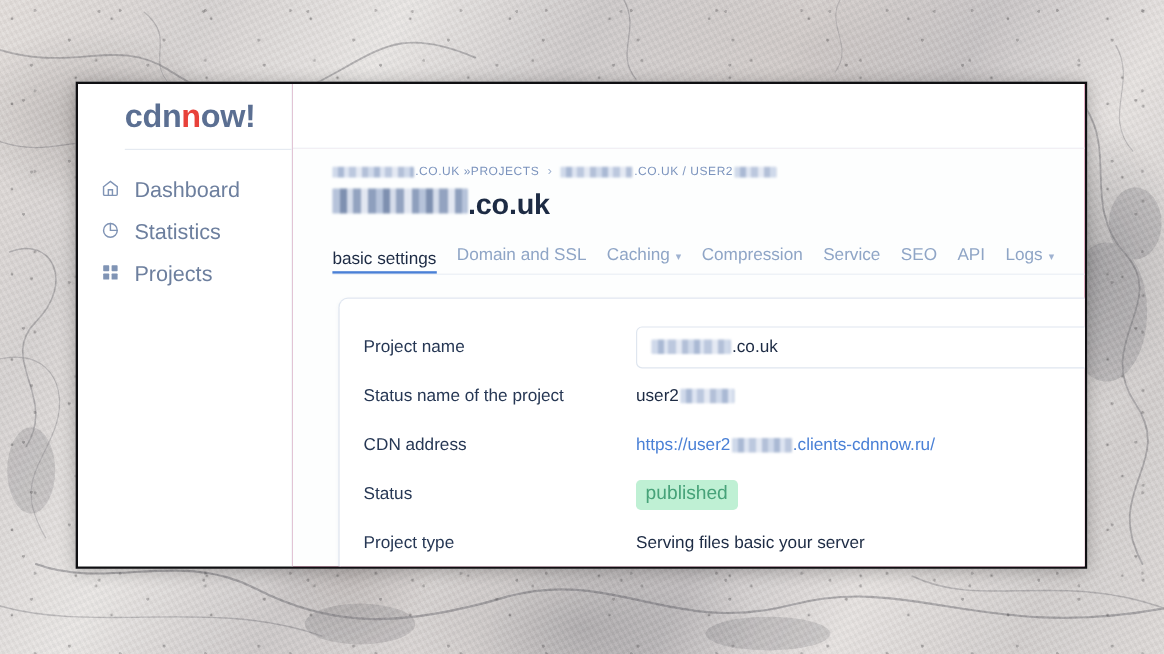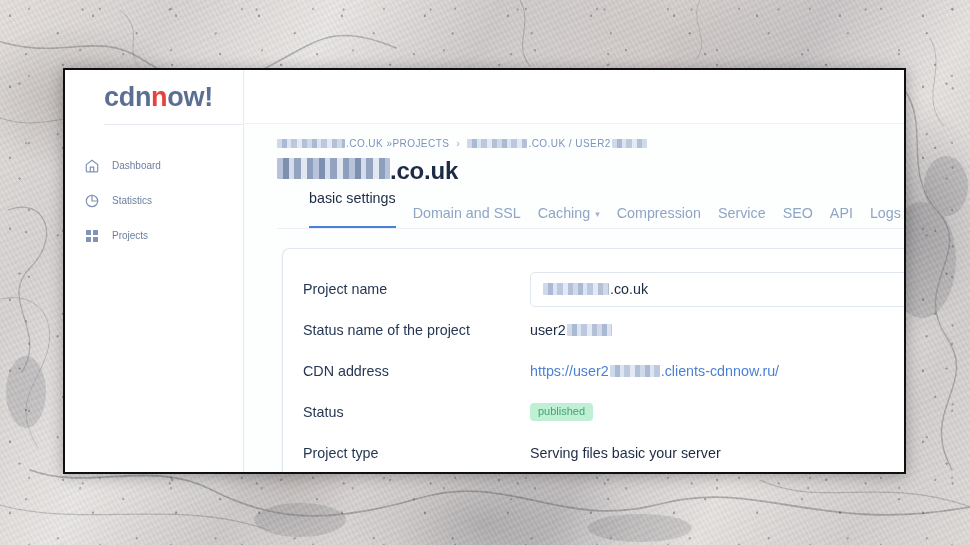--- a/index.html
+++ b/index.html
@@ -100,27 +100,26 @@
     right: 0;
     top: 54px;
     height: 1px;
     background: #e5eaf1;
   }
   #nav {
     padding-top: 24px;
   }
   .nav-item {
     display: flex;
-    align-items: center;
     gap: 12px;
     padding: 0 0 0 18px;
     height: 35px;
     cursor: pointer;
     color: #6d7f9e;
-    font-size: 10px;
+    font-size: 18px;
   }
   .nav-icon {
     width: 17px; height: 17px;
     display: inline-flex;
     align-items: center; justify-content: center;
     flex: 0 0 17px;
   }
   .nav-icon svg { display: block; }
 
   
@@ -201,22 +200,21 @@
     padding-bottom: 7px;
     cursor: pointer;
     position: relative;
     display: inline-flex;
     align-items: center;
     gap: 5px;
   }
   .tab.active {
     color: #1d2b44;
     border-bottom: 2px solid #4a80d6;
-    padding-bottom: 20px;
-    margin-left: 32px;
+    padding-bottom: 2px;
   }
   .tab .caret {
     display: inline-block;
     font-size: 9px;
     line-height: 1;
     transform: translateY(1px);
     color: #9fb2d1;
   }
 
   
@@ -267,21 +265,21 @@
     padding: 0 12px;
     display: flex;
     align-items: center;
     cursor: text;
   }
 
   .badge-published {
     display: inline-block;
     background: #bff0d4;
     color: #47a279;
-    font-size: 11px;
+    font-size: 16px;
     padding: 2px 8px 3px;
     border-radius: 4px;
     line-height: 1.25;
   }
 </style>
 </head>
 <body>
 
 <div id="bg-wrap">
   <div id="bg-marble"></div>

